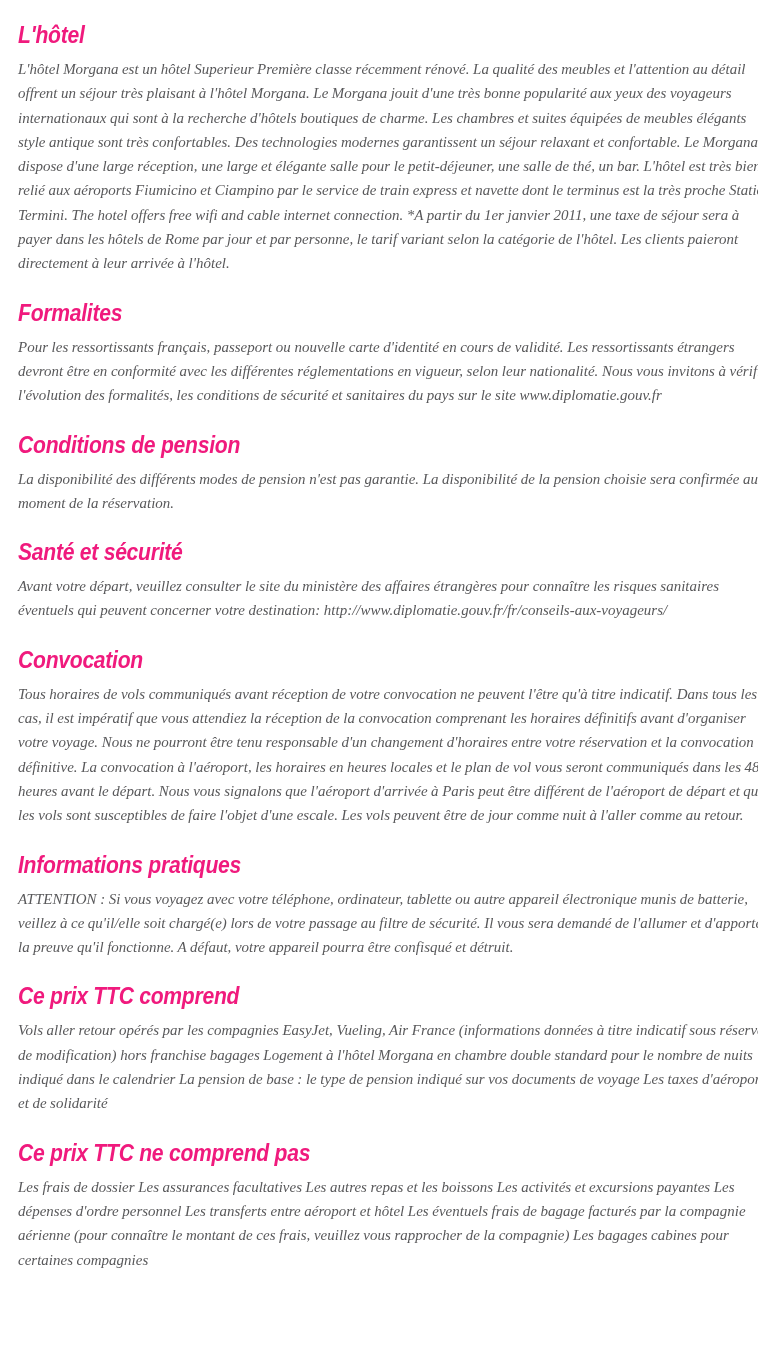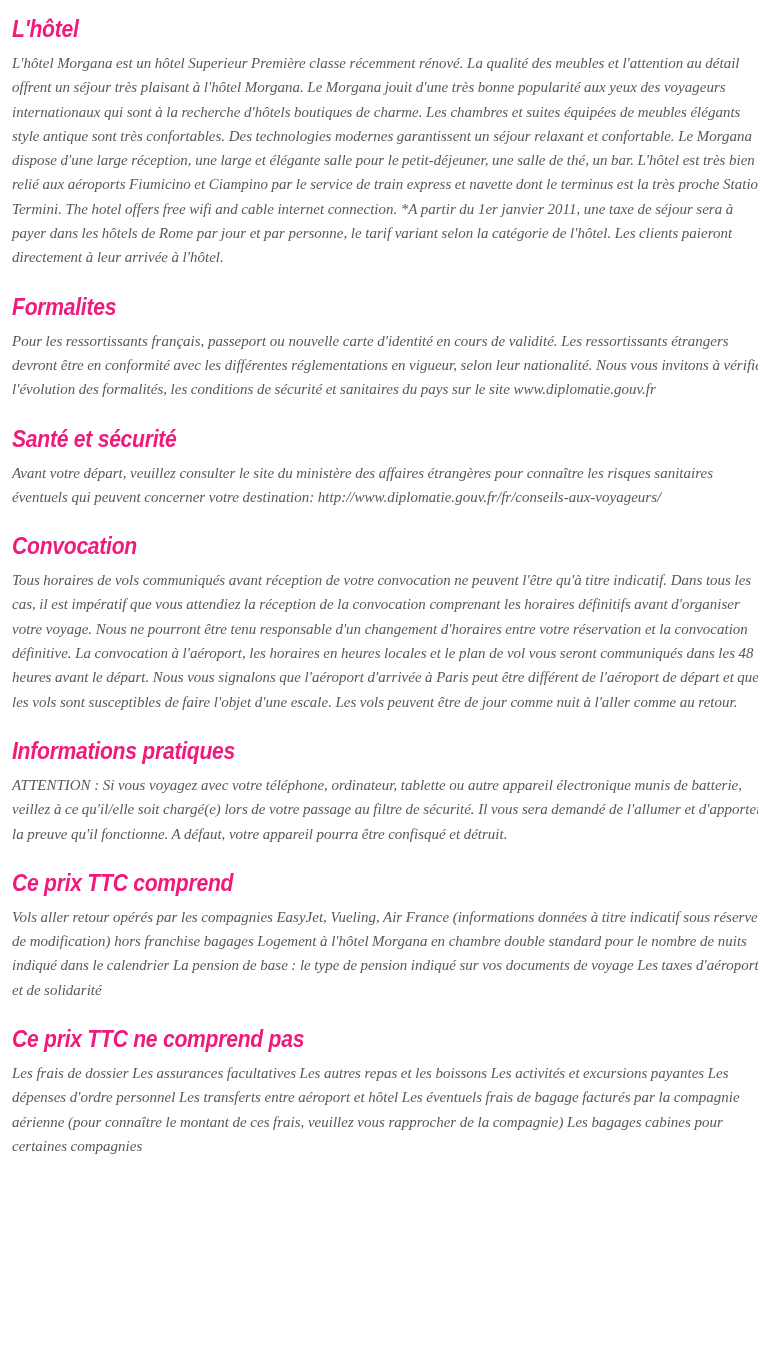--- a/index.html
+++ b/index.html
@@ -14,21 +14,21 @@
     font-family: "Liberation Sans", "DejaVu Sans", sans-serif;
     -webkit-font-smoothing: antialiased;
   }
   .page {
     width: 758px;
     box-sizing: border-box;
     padding: 0 0 10px 2px;
     background: #ffffff;
   }
   .section {
-    margin: 10px;
+    margin: 16px;
   }
   .section + .section {
     margin-top: 22px;
   }
   h2.section-title {
     margin: 0 0 8px 0;
     padding: 0;
     font-family: "Liberation Sans", "DejaVu Sans", sans-serif;
     font-size: 24px;
     line-height: 29px;
@@ -67,20 +67,24 @@
   <section class="section">
     <h2 class="section-title">L'hôtel</h2>
     <p class="section-body">L'hôtel Morgana est un hôtel Superieur Première classe récemment rénové. La qualité des meubles et l'attention au détail offrent un séjour très plaisant à l'hôtel Morgana. Le Morgana jouit d'une très bonne popularité aux yeux des voyageurs internationaux qui sont à la recherche d'hôtels boutiques de charme. Les chambres et suites équipées de meubles élégants style antique sont très confortables. Des technologies modernes garantissent un séjour relaxant et confortable. Le Morgana dispose d'une large réception, une large et élégante salle pour le petit-déjeuner, une salle de thé, un bar. L'hôtel est très bien relié aux aéroports Fiumicino et Ciampino par le service de train express et navette dont le terminus est la très proche Station Termini. The hotel offers free wifi and cable internet connection. *A partir du 1er janvier 2011, une taxe de séjour sera à payer dans les hôtels de Rome par jour et par personne, le tarif variant selon la catégorie de l'hôtel. Les clients paieront directement à leur arrivée à l'hôtel.</p>
   </section>
 
   <section class="section">
     <h2 class="section-title">Formalites</h2>
     <p class="section-body">Pour les ressortissants français, passeport ou nouvelle carte d'identité en cours de validité. Les ressortissants étrangers devront être en conformité avec les différentes réglementations en vigueur, selon leur nationalité. Nous vous invitons à vérifier l'évolution des formalités, les conditions de sécurité et sanitaires du pays sur le site www.diplomatie.gouv.fr</p>
   </section>
 
+  <section class="section">
+    <h2 class="section-title">Conditions de pension</h2>
+    <p class="section-body">La disponibilité des différents modes de pension n'est pas garantie. La disponibilité de la pension choisie sera confirmée au moment de la réservation.</p>
+  </section>
 
   <section class="section">
     <h2 class="section-title">Santé et sécurité</h2>
     <p class="section-body">Avant votre départ, veuillez consulter le site du ministère des affaires étrangères pour connaître les risques sanitaires éventuels qui peuvent concerner votre destination: http://www.diplomatie.gouv.fr/fr/conseils-aux-voyageurs/</p>
   </section>
 
   <section class="section">
     <h2 class="section-title">Convocation</h2>
     <p class="section-body">Tous horaires de vols communiqués avant réception de votre convocation ne peuvent l'être qu'à titre indicatif. Dans tous les cas, il est impératif que vous attendiez la réception de la convocation comprenant les horaires définitifs avant d'organiser votre voyage. Nous ne pourront être tenu responsable d'un changement d'horaires entre votre réservation et la convocation définitive. La convocation à l'aéroport, les horaires en heures locales et le plan de vol vous seront communiqués dans les 48 heures avant le départ. Nous vous signalons que l'aéroport d'arrivée à Paris peut être différent de l'aéroport de départ et que les vols sont susceptibles de faire l'objet d'une escale. Les vols peuvent être de jour comme nuit à l'aller comme au retour.</p>
   </section>

